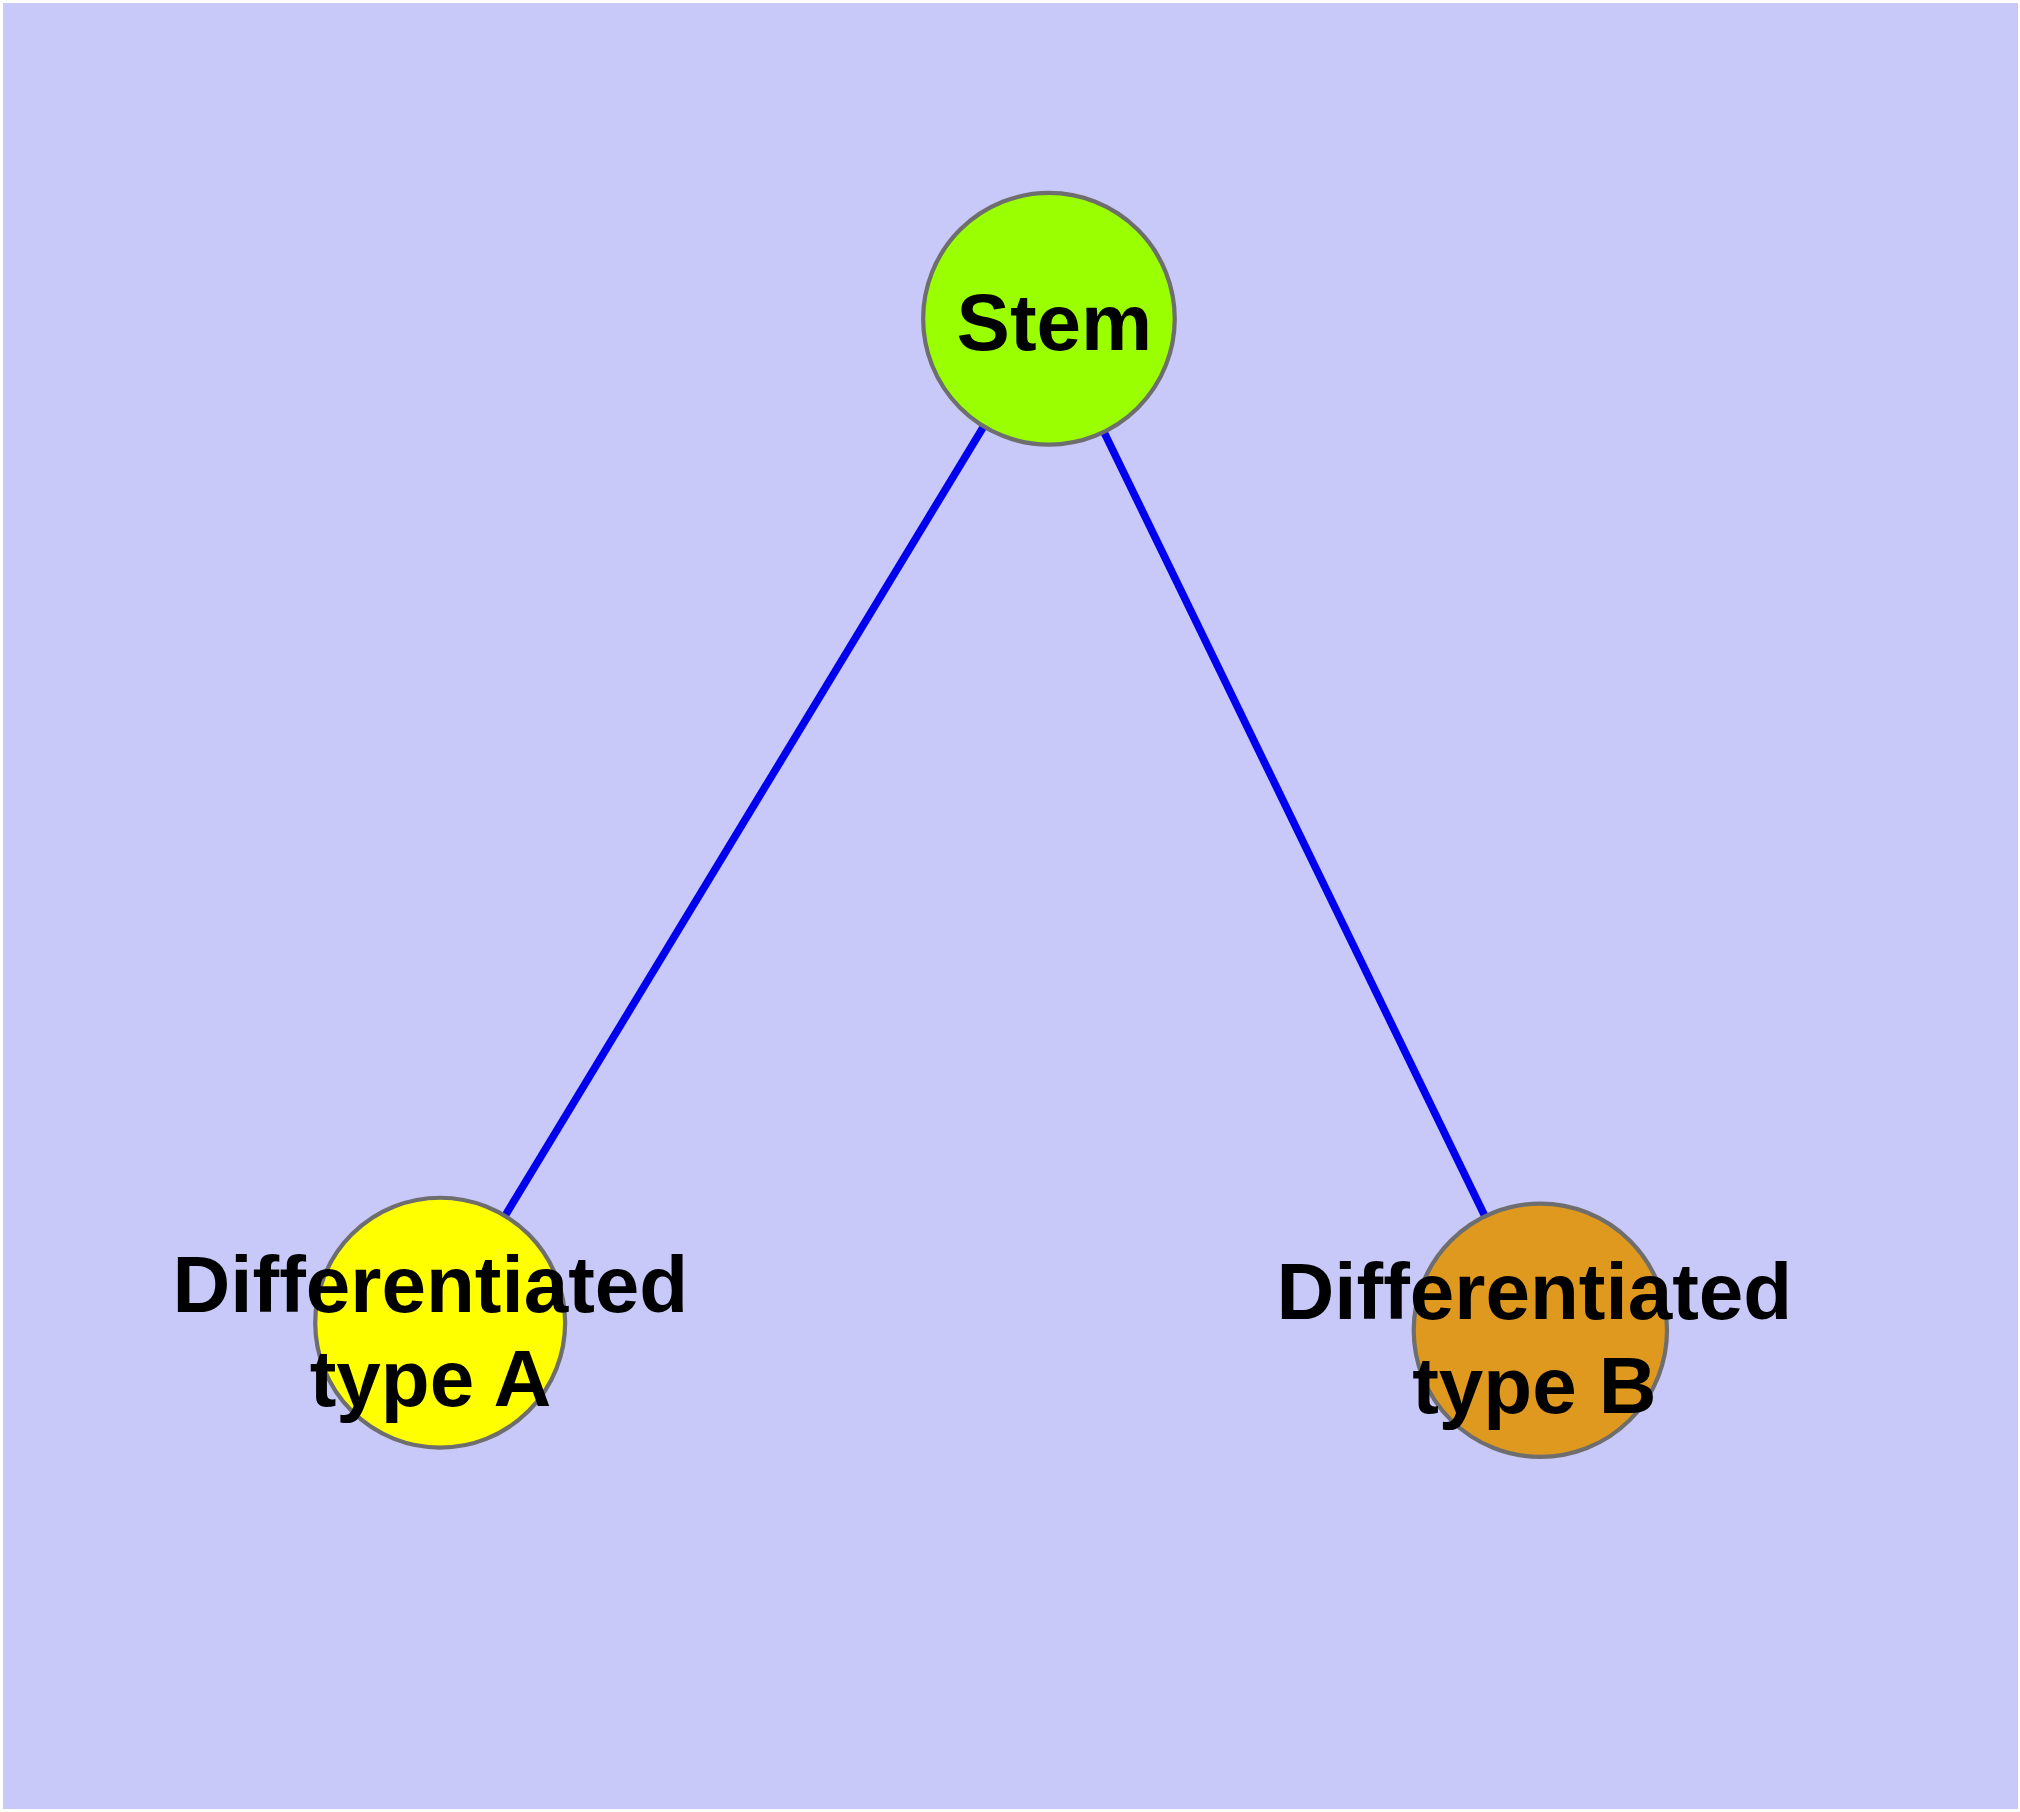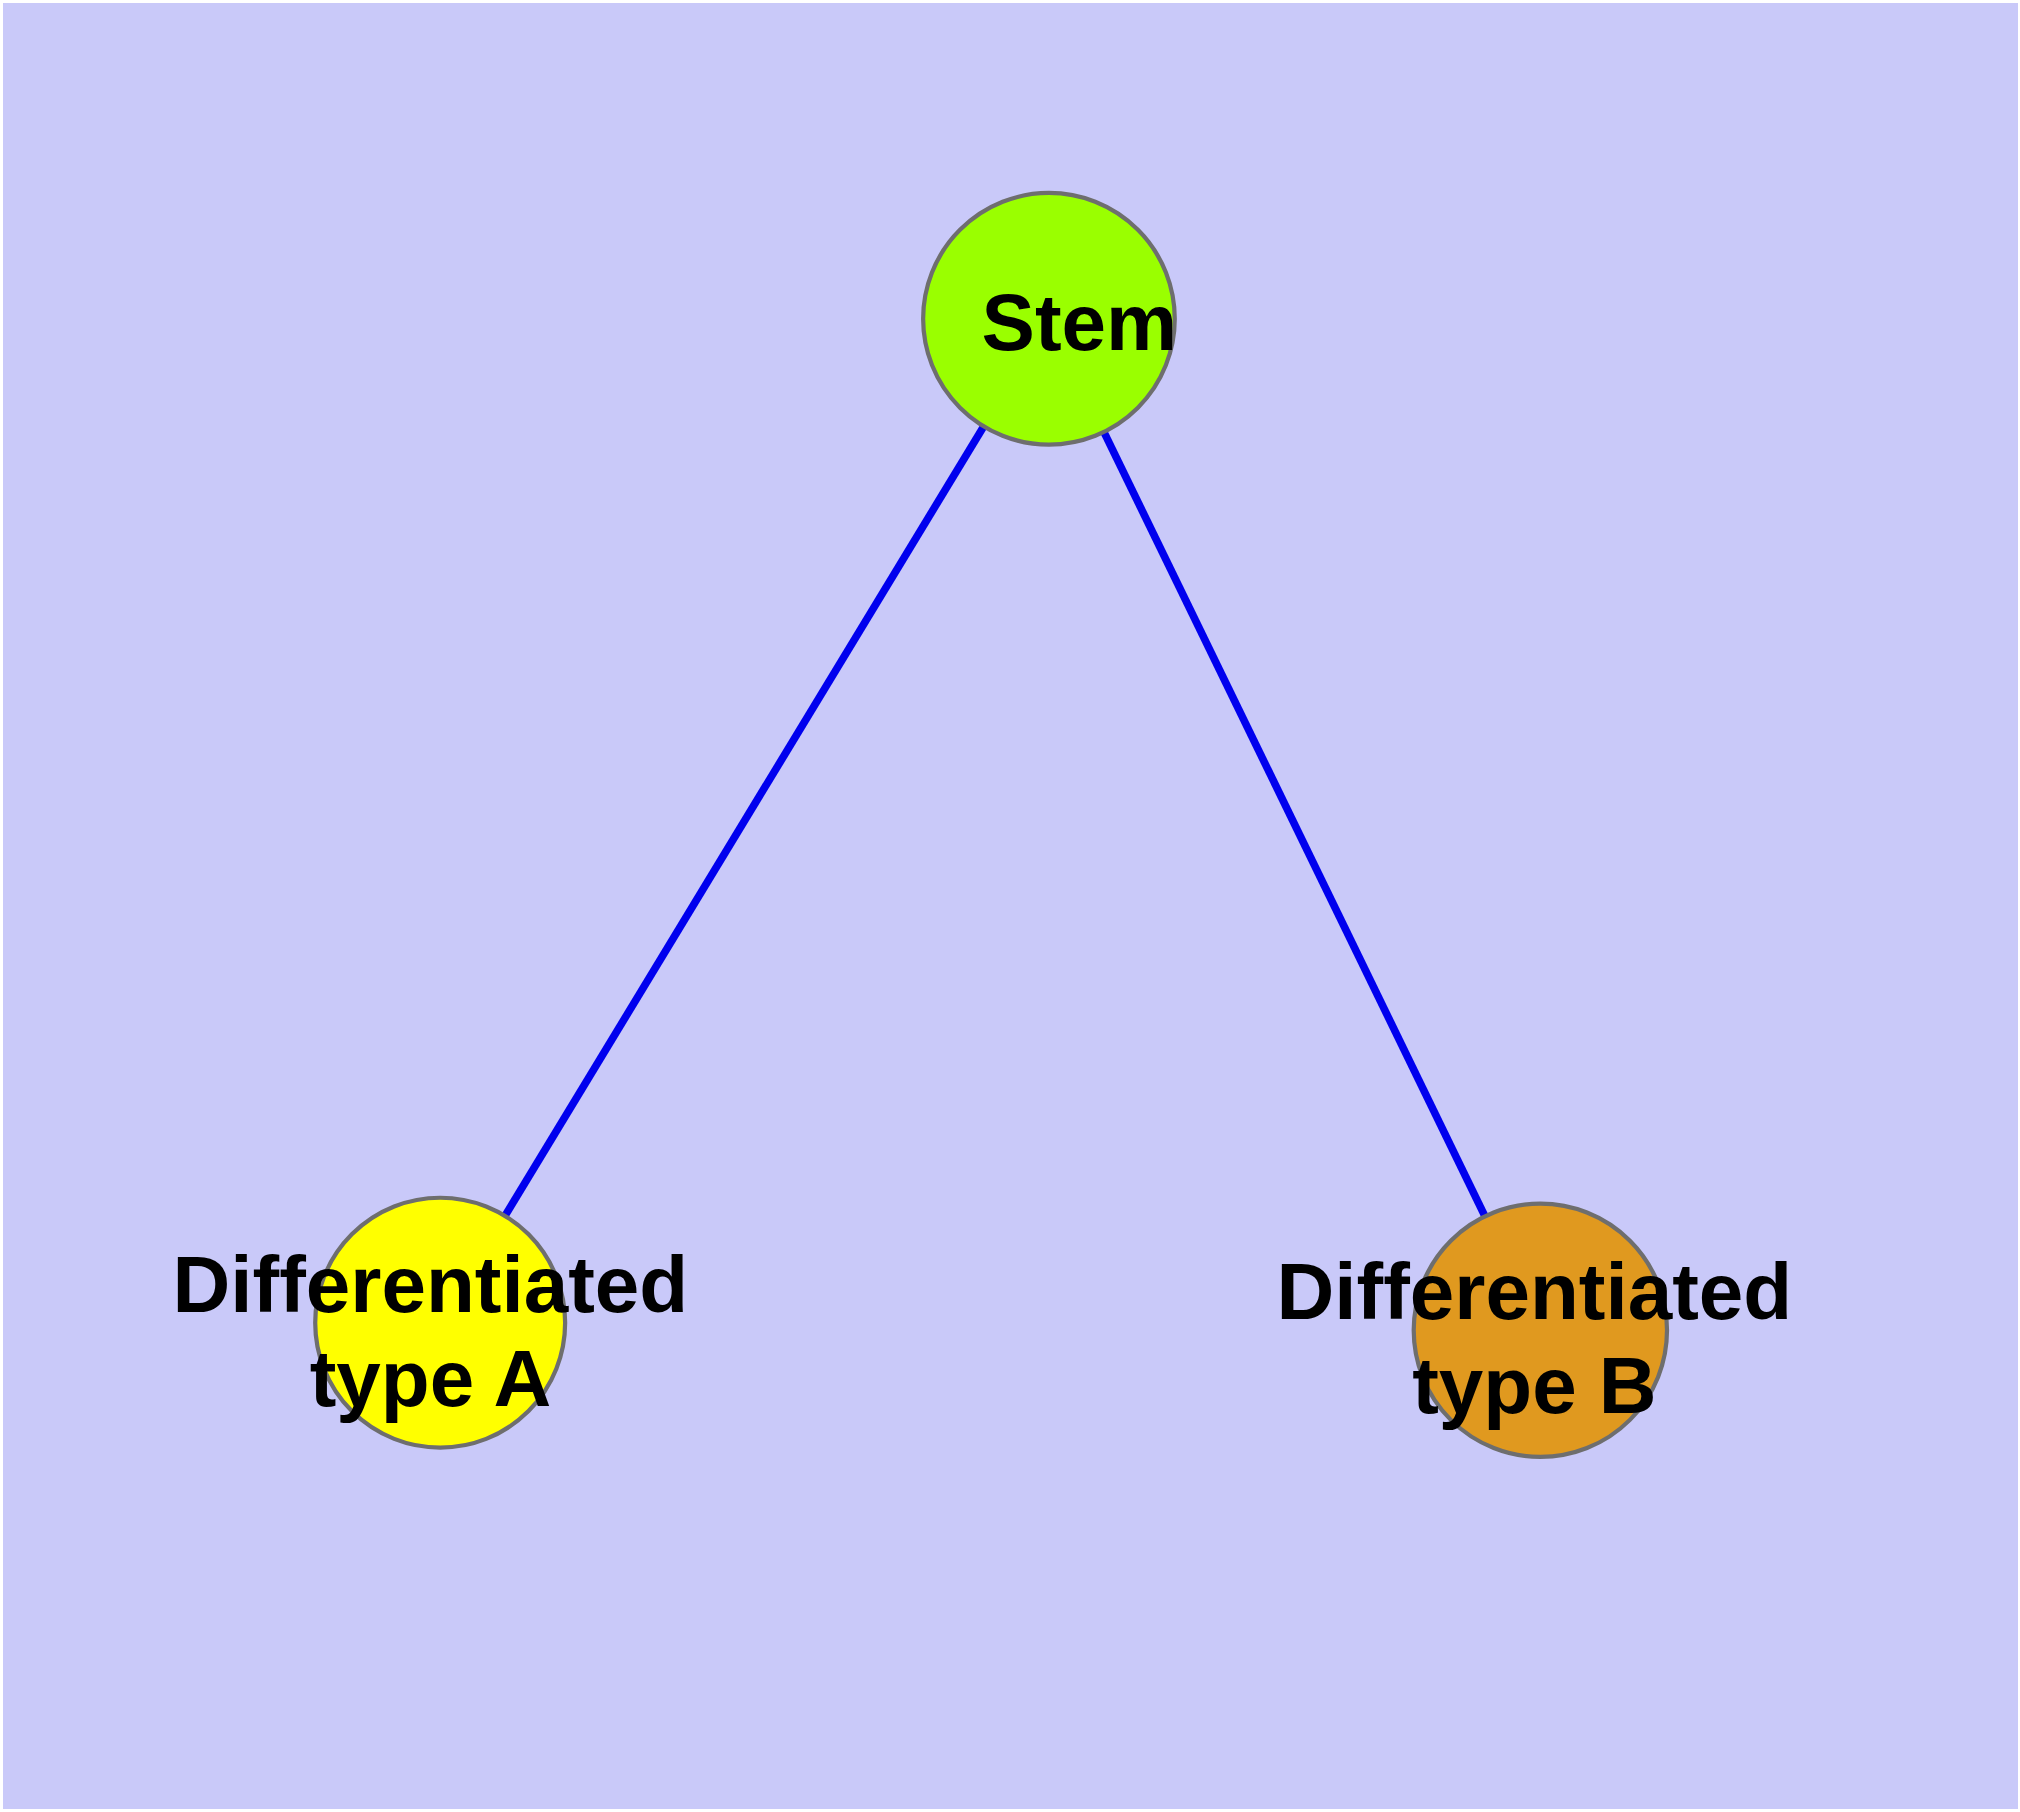--- a/index.html
+++ b/index.html
@@ -38,21 +38,21 @@
     font-size: 80px;
     font-weight: 700;
     line-height: 1.17;
     color: #000000;
     text-align: center;
     white-space: pre-line;
     letter-spacing: 0px;
     user-select: none;
     pointer-events: none;
   }
-  .label-stem   { left: 1076px; top: 320px; }
+  .label-stem   { left: 1051px; top: 320px; }
   .label-type-a { left: 427px;  top: 1329px; }
   .label-type-b { left: 1531px; top: 1336px; }
 </style>
 </head>
 <body>
 
 <div class="stage">
   <div class="plot-canvas" data-bind-css="background-color:diagram.colors.background" style="background-color: rgb(201, 201, 249);">
 
     <svg class="graph-svg" viewBox="0 0 2384 2138">

